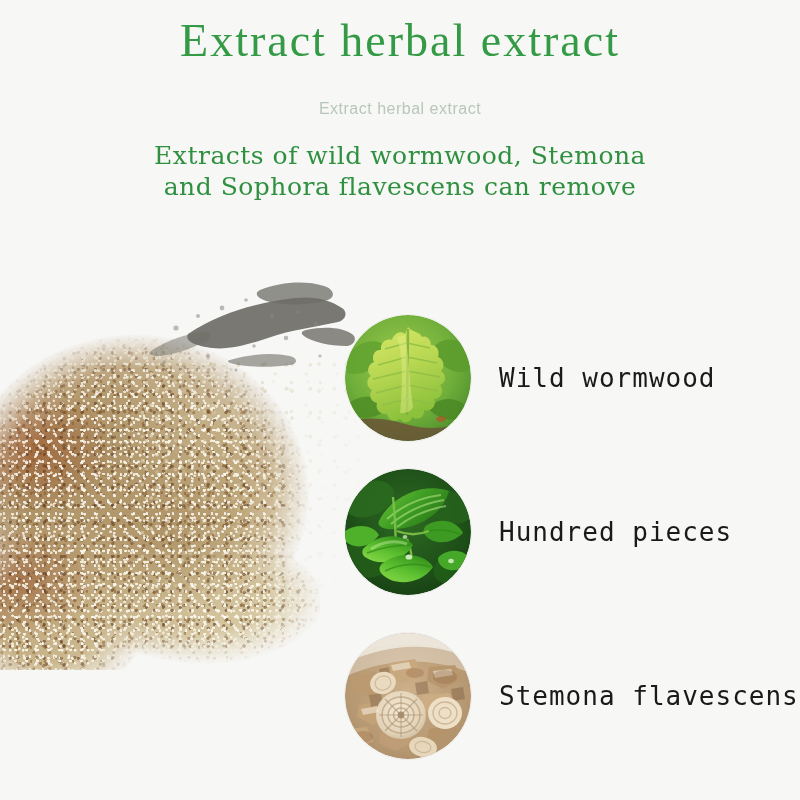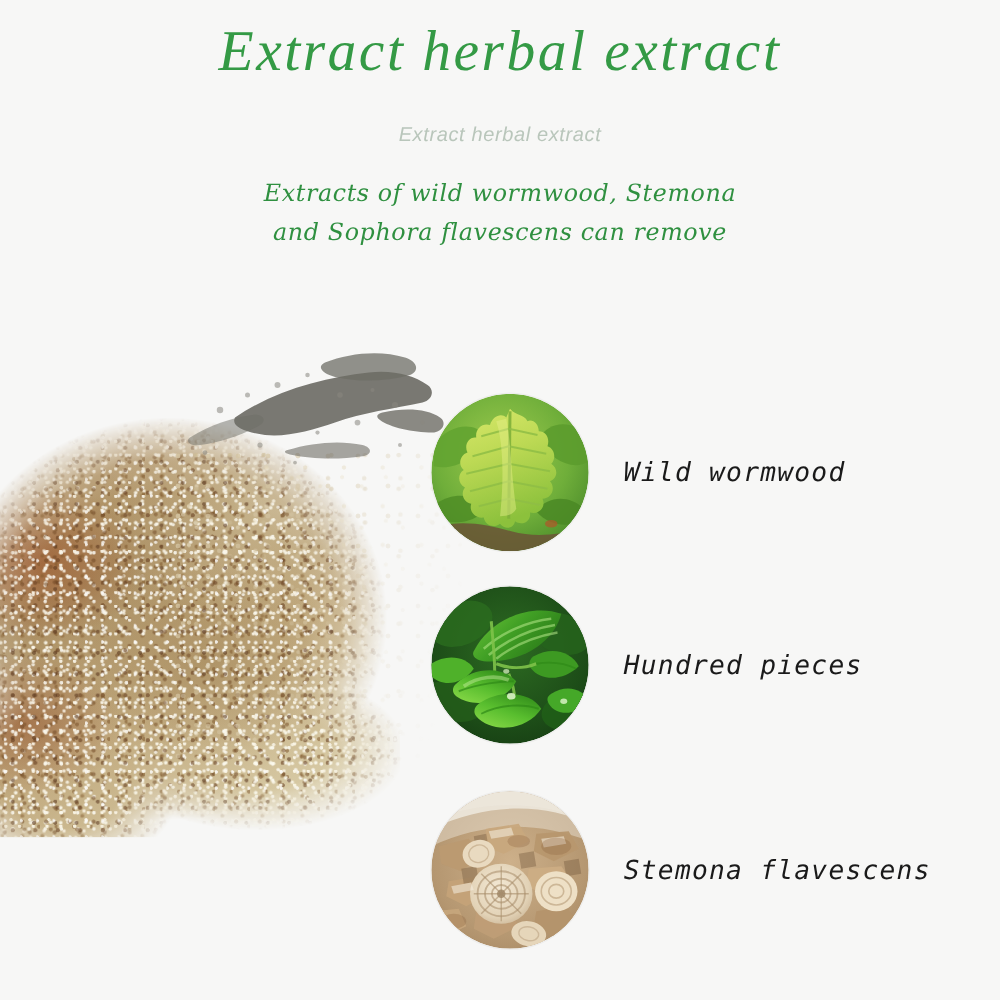--- a/index.html
+++ b/index.html
@@ -7,21 +7,20 @@
     padding: 0;
     background: #ffffff;
   }
   #page {
     position: relative;
     width: 800px;
     height: 800px;
     overflow: hidden;
     background: #f7f7f6;
     font-family: "Liberation Sans", sans-serif;
-    font-style: italic;
   }
 
   
   .title {
     position: absolute;
     top: 14px;
     left: 0;
     width: 800px;
     text-align: center;
     font-family: "Liberation Serif", serif;
@@ -41,21 +40,21 @@
     letter-spacing: 0.5px;
     color: #b9c6bb;
   }
   .desc {
     position: absolute;
     top: 140px;
     left: 0;
     width: 800px;
     text-align: center;
     font-family: "DejaVu Serif", serif;
-    font-size: 19px;
+    font-size: 25px;
     line-height: 31px;
     letter-spacing: 0.5px;
     color: #2f9040;
   }
   .desc .dline { display: block; }
 
   
   .sand-wrap {
     position: absolute;
     left: -10px;
@@ -171,21 +170,21 @@
     flex: 0 0 126px;
     overflow: hidden;
     position: relative;
     box-shadow: 0 0 0 1px rgba(0,0,0,0.04);
   }
   .thumb svg { display: block; width: 126px; height: 126px; }
 
   .item-label {
     margin-left: 28px;
     font-family: "DejaVu Sans Mono", monospace;
-    font-size: 21px;
+    font-size: 26px;
     letter-spacing: 1px;
     color: #1a1a1a;
     white-space: nowrap;
   }
 </style>
 </head>
 <body>
 
 <div id="page">
 

